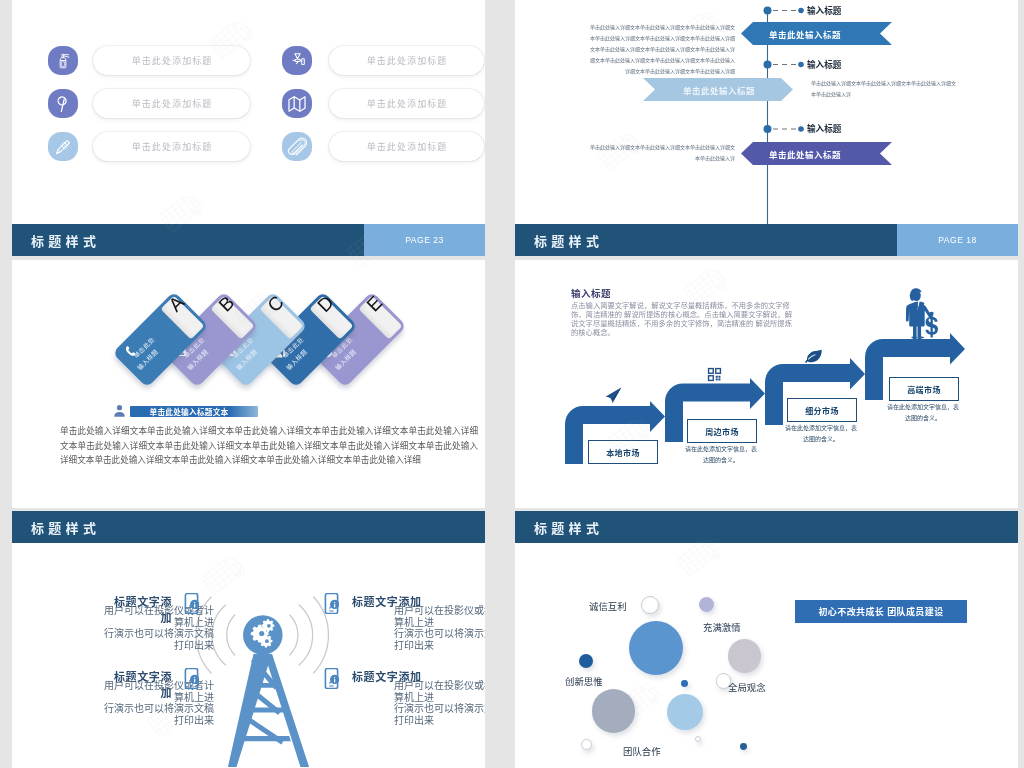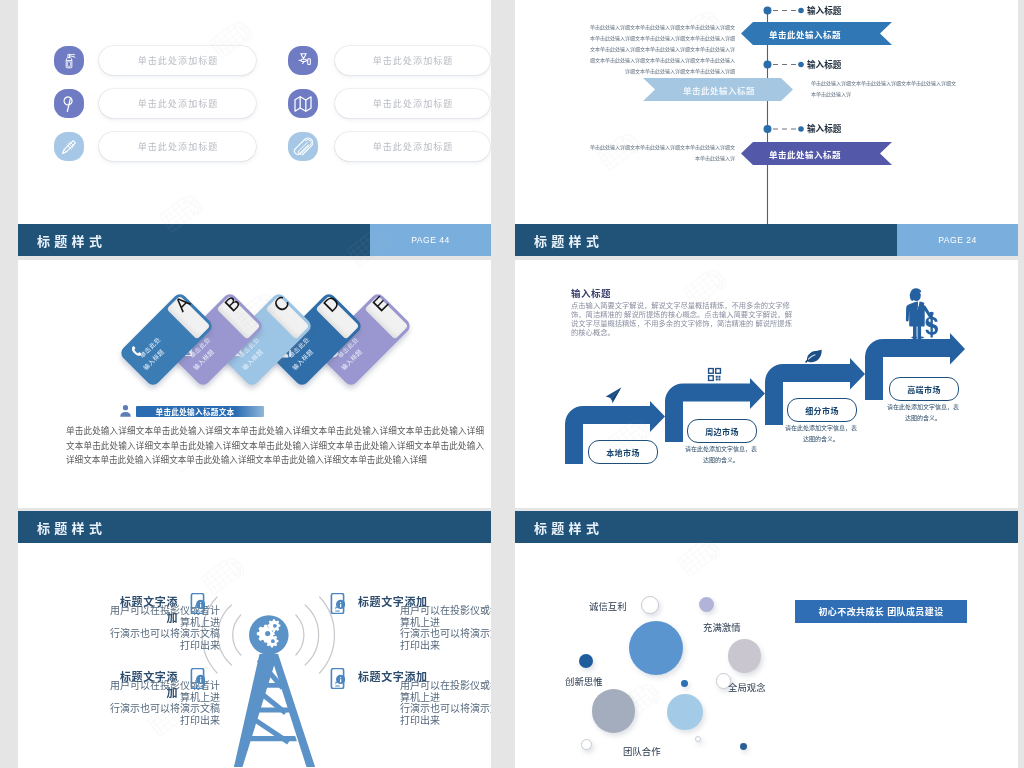--- a/index.html
+++ b/index.html
@@ -1,21 +1,21 @@
 <!DOCTYPE html>
 <html><head>
 <meta charset="utf-8">
 <style>
   html,body{margin:0;padding:0;}
   body{width:1024px;height:768px;background:#e5e5e5;overflow:hidden;
        font-family:"Liberation Sans","Noto Sans CJK SC",sans-serif;
        -webkit-font-smoothing:antialiased;}
   .page{position:relative;width:1024px;height:768px;}
   .slide{position:absolute;background:#fff;overflow:hidden;}
-  .sl-c1{left:18px;width:473px;}
+  .sl-c1{left:12px;width:473px;}
   .sl-c2{left:515px;width:503px;}
   .sl-r1{top:0;height:256px;}
   .sl-r2{top:260px;height:248px;}
   .sl-r3{top:511px;height:257px;}
 
   
   .titlebar{position:absolute;left:0;right:0;height:32px;display:flex;}
   .tb-main{flex:1;background:#215379;display:flex;align-items:center;}
   .tb-main .tt{color:#e9f2fb;font-size:13px;letter-spacing:4.3px;margin-left:19px;font-weight:700;}
   .tb-page{width:121px;background:#7aafdd;display:flex;align-items:center;justify-content:center;}
@@ -33,21 +33,21 @@
         color:#fff;font-size:8.5px;font-weight:700;letter-spacing:.5px;}
   .s3wrap{position:absolute;width:62px;height:62px;}
   .s3caption{position:absolute;height:11px;background:linear-gradient(90deg,#2a6cb2 0%,#2a6cb2 78%,#8fb7d9 100%);
              border-radius:1px;display:flex;justify-content:center;}
   .s3caption span{color:#fff;font-size:7.6px;font-weight:700;letter-spacing:.3px;position:relative;left:-5px;}
   .s3body{position:absolute;font-size:8.6px;color:#5a5a5a;line-height:14.6px;letter-spacing:0;}
 
   
   .s4h{position:absolute;font-size:9.5px;font-weight:700;color:#3b3f6e;letter-spacing:.5px;}
   .s4p{position:absolute;font-size:7.3px;color:#8a8fa0;line-height:9.1px;}
-  .s4lab{position:absolute;height:22px;border:1px solid #1e4f7c;border-radius:11px;
+  .s4lab{position:absolute;height:22px;border:1px solid #1e4f7c;border-radius:0;
          background:#fff;display:flex;align-items:center;justify-content:center;}
   .s4lab span{font-size:8px;font-weight:700;color:#17456e;letter-spacing:.4px;}
   .s4d{position:absolute;font-size:6px;color:#2b4a66;line-height:1.75;text-align:center;}
 
   
   .s5t{position:absolute;font-size:11px;font-weight:700;color:#2c4c6e;letter-spacing:.6px;}
   .s5d{position:absolute;font-size:10px;color:#55687c;line-height:11.6px;margin-left:42px;}
 
   
   .s6lab{position:absolute;font-size:9.4px;font-weight:400;color:#26374c;white-space:nowrap;}
@@ -163,21 +163,21 @@
   </div>
   <div class="s1pill" style="left:317px;top:132px;width:155px">
     <span>单击此处添加标题</span>
   </div>
 
   <div class="titlebar" style="bottom:0">
     <div class="tb-main">
       <div class="tt">标题样式</div>
     </div>
     <div class="tb-page">
-      <div class="pg">PAGE 44</div>
+      <div class="pg">PAGE 23</div>
     </div>
   </div>
 </div>
 
 <div class="slide sl-c2 sl-r1">
   <svg width="503" height="224" viewBox="0 0 503 224" style="position:absolute;left:0;top:0">
     <line x1="252.5" y1="7" x2="252.5" y2="224" stroke="#35698f" stroke-width="1.1"></line>
 
     <circle cx="252.5" cy="10.5" r="4" fill="#2b6da8"></circle>
     <line x1="258" y1="10.5" x2="282" y2="10.5" stroke="#6f7378" stroke-width="1.1" stroke-dasharray="5 4"></line>
@@ -214,21 +214,21 @@
 
   <div class="s2body" style="left:75px;top:22px;width:145px;text-align:right">单击此处输入详细文本单击此处输入详细文本单击此处输入详细文本单击此处输入详细文本单击此处输入详细文本单击此处输入详细文本单击此处输入详细文本单击此处输入详细文本单击此处输入详细文本单击此处输入详细文本单击此处输入详细文本单击此处输入详细文本单击此处输入详细文本单击此处输入详细</div>
   <div class="s2body" style="left:296px;top:78px;width:145px;text-align:left">单击此处输入详细文本单击此处输入详细文本单击此处输入详细文本单击此处输入详</div>
   <div class="s2body" style="left:75px;top:142px;width:145px;text-align:right">单击此处输入详细文本单击此处输入详细文本单击此处输入详细文本单击此处输入详</div>
 
   <div class="titlebar" style="bottom:0">
     <div class="tb-main">
       <div class="tt">标题样式</div>
     </div>
     <div class="tb-page">
-      <div class="pg">PAGE 24</div>
+      <div class="pg">PAGE 18</div>
     </div>
   </div>
 </div>
 
 <div class="slide sl-c1 sl-r2">
 
   <div id="s3cards">
         <div class="s3wrap" style="left: 124.1px; top: 36.2px; width: 49px; height: 87px; transform: rotate(45deg); border-radius: 7px; background: rgb(60, 124, 180); box-shadow: rgba(95, 105, 135, 0.3) 2.5px 3px 5px; z-index: 10;">
           <div style="position:absolute;left:3px;top:3px;width:43px;height:19px;border-radius:3.5px;background:#f1f1f1;box-shadow:inset 0 -4px 5px -2px rgba(80,80,90,.13)"></div>
           <div style="position:absolute;left:0px;top:-3px;width:20px;height:20px;transform:rotate(-90deg);display:flex;align-items:center;justify-content:center;">

